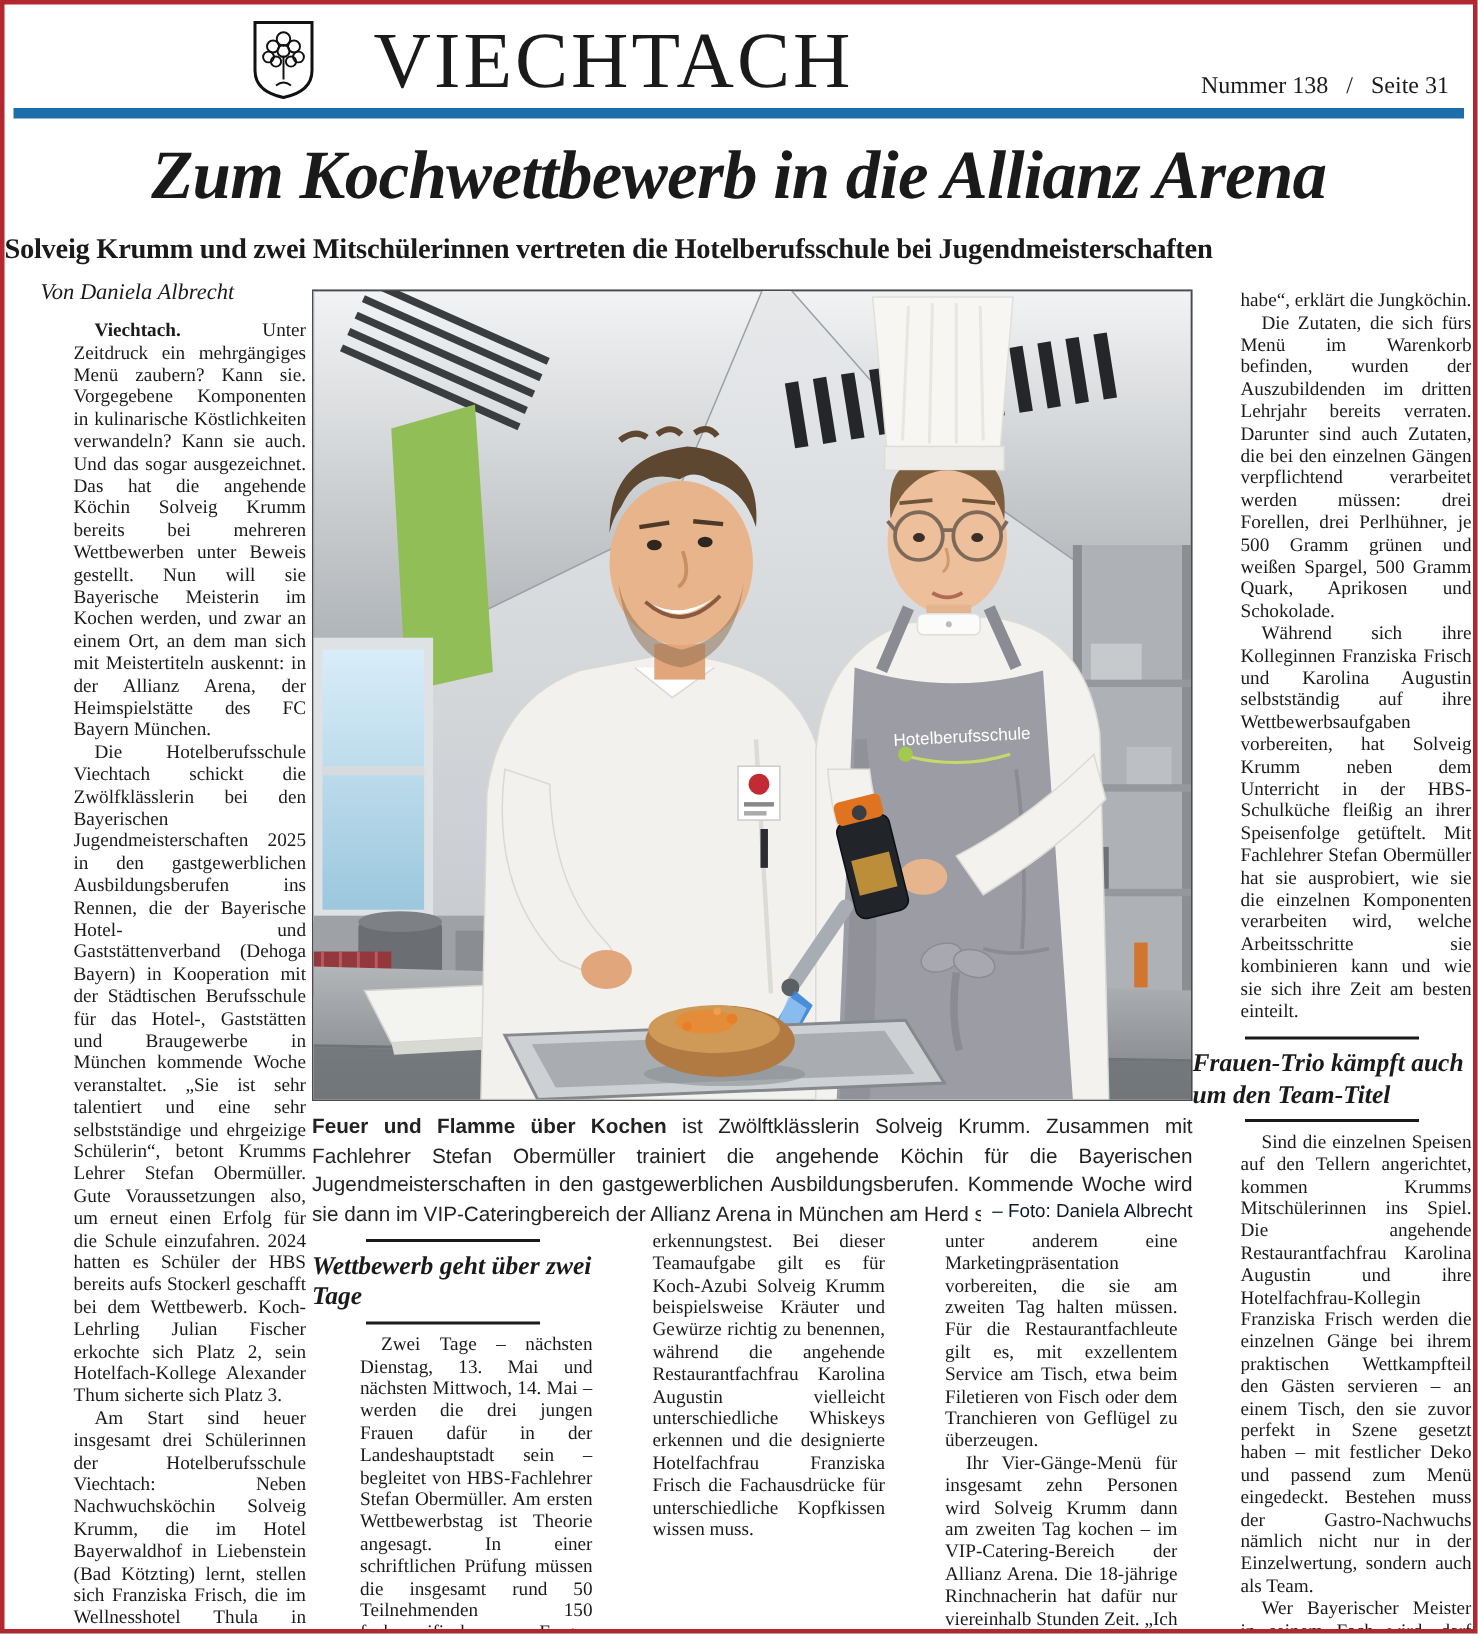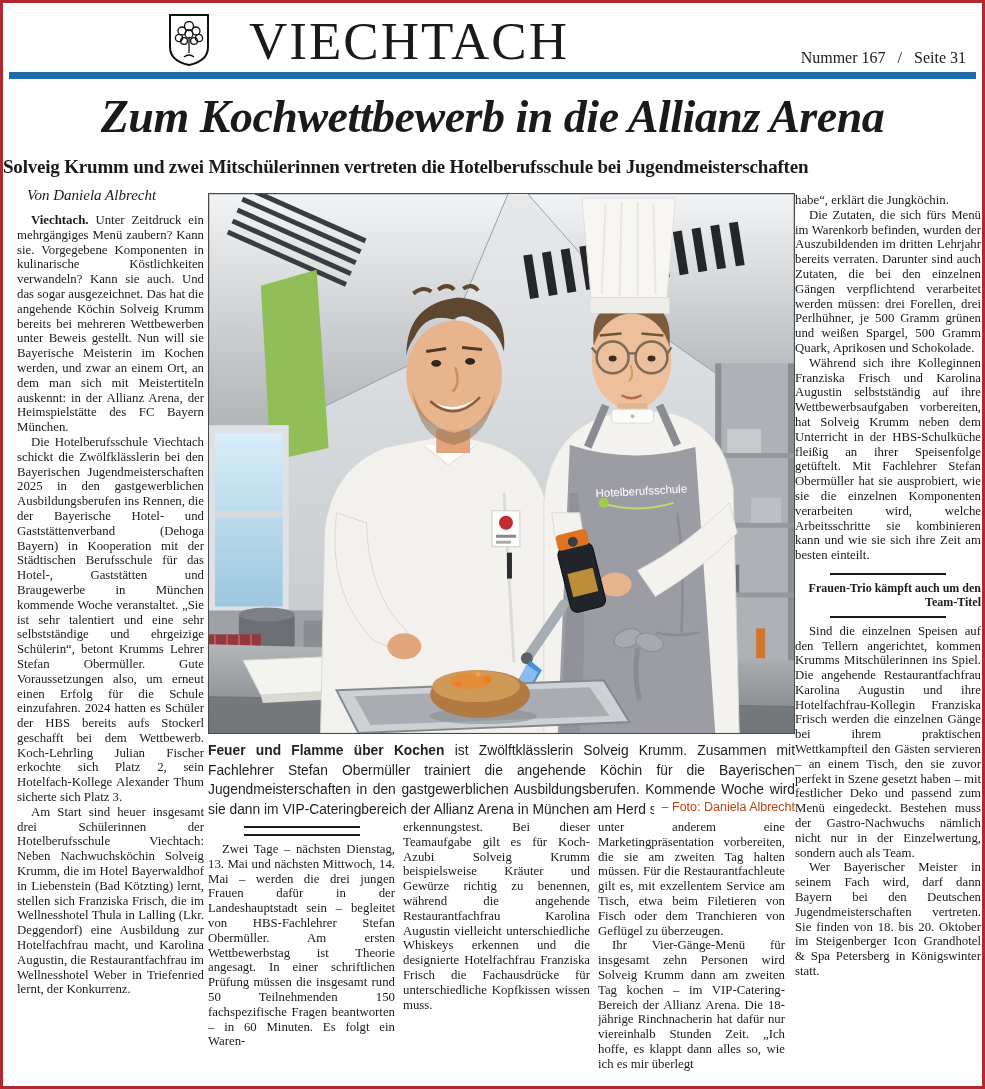--- a/index.html
+++ b/index.html
@@ -38,52 +38,53 @@
     text-align:left;font-size:19px;font-weight:bold;letter-spacing:-0.2px;
   }
   .byline{
     position:absolute;left:24px;top:184px;width:186px;
     font-style:italic;font-size:15px;
   }
   
   .col{position:absolute;width:187px;overflow:hidden;}
   .col p{
     margin:0;font-size:12.8px;line-height:14.8px;
-    text-align:justify;text-indent:14px;
+    text-align:justify;text-indent:14px;padding-left:32px;
   }
   .col p.noindent{text-indent:0;}
   .col1{left:14px;top:210px;height:872px;}
   .col2{left:205px;top:817px;height:268px;}
   .col3{left:400px;top:817px;height:268px;}
   .col4{left:595px;top:817px;height:268px;}
   .col5{left:792px;top:190px;width:186px;height:893px;}
   .lead-in{font-weight:bold;}
   
   .sect{margin:2px 0 6px;}
   .col5 .sect{margin-top:10px;}
   .sect-rule{width:116px;height:2px;background:#1a1a1a;margin:6px auto;}
   .sect h3{
-    margin:2px 0;text-align:right;font-size:12px;line-height:1.2;
+    margin:2px 0;text-align:left;font-size:17px;line-height:1.2;
     font-weight:bold;
+    font-style:italic;
   }
   
   .photo{
     position:absolute;left:205px;top:190px;width:587px;height:541px;
     border:1px solid #4a4a4a;box-sizing:border-box;background:#c9cdd0;
   }
   .photo svg{display:block;width:100%;height:100%;}
   .caption{
     position:absolute;left:205px;top:738px;width:587px;
     font-family:"Liberation Sans",sans-serif;
     font-size:13.8px;line-height:19.5px;text-align:justify;color:#222;
   }
   .cap-bold{font-weight:bold;}
   .credit{
     position:absolute;right:0;bottom:2px;background:#fff;padding-left:8px;
-    font-size:12.5px;color:#c2410c;
+    font-size:12.5px;color:#0f172a;
   }
 </style>
 </head>
 <body>
 
 <div id="page">
 
   <div class="crest">
     <svg viewBox="0 0 42 54" xmlns="http://www.w3.org/2000/svg">
       <path d="M2 2 h38 v32 q0 14 -19 18 q-19 -4 -19 -18 Z" fill="#ffffff" stroke="#111" stroke-width="2"></path>
@@ -96,21 +97,21 @@
         <circle cx="11" cy="25" r="3.6"></circle>
         <circle cx="31" cy="25" r="3.6"></circle>
         <circle cx="16" cy="28" r="3.4"></circle>
         <circle cx="26" cy="28" r="3.4"></circle>
         <circle cx="21" cy="21" r="4"></circle>
       </g>
     </svg>
   </div>
   <h1 class="masthead">VIECHTACH</h1>
   <div class="issue-info">
-    <span>Nummer 167</span><span class="sep">/</span><span>Seite 31</span>
+    <span>Nummer 138</span><span class="sep">/</span><span>Seite 31</span>
   </div>
   <div class="bluebar"></div>
 
   <h2 class="headline">Zum Kochwettbewerb in die Allianz Arena</h2>
   <div class="subheadline">Solveig Krumm und zwei Mitschülerinnen vertreten die Hotelberufsschule bei Jugendmeisterschaften</div>
   <div class="byline">Von Daniela Albrecht</div>
 
   <div class="col col1">
     <p><span class="lead-in">Viechtach.</span> <span>Unter Zeitdruck ein mehrgängiges Menü zaubern? Kann sie. Vorgegebene Komponenten in kulinarische Köstlichkeiten verwandeln? Kann sie auch. Und das sogar ausgezeichnet. Das hat die angehende Köchin Solveig Krumm bereits bei mehreren Wettbewerben unter Beweis gestellt. Nun will sie Bayerische Meisterin im Kochen werden, und zwar an einem Ort, an dem man sich mit Meistertiteln auskennt: in der Allianz Arena, der Heimspielstätte des FC Bayern München.</span></p>
     <p>Die Hotelberufsschule Viechtach schickt die Zwölfklässlerin bei den Bayerischen Jugendmeisterschaften 2025 in den gastgewerblichen Ausbildungsberufen ins Rennen, die der Bayerische Hotel- und Gaststättenverband (Dehoga Bayern) in Kooperation mit der Städtischen Berufsschule für das Hotel-, Gaststätten und Braugewerbe in München kommende Woche veranstaltet. „Sie ist sehr talentiert und eine sehr selbstständige und ehrgeizige Schülerin“, betont Krumms Lehrer Stefan Obermüller. Gute Voraussetzungen also, um erneut einen Erfolg für die Schule einzufahren. 2024 hatten es Schüler der HBS bereits aufs Stockerl geschafft bei dem Wettbewerb. Koch-Lehrling Julian Fischer erkochte sich Platz 2, sein Hotelfach-Kollege Alexander Thum sicherte sich Platz 3.</p>
@@ -322,20 +323,21 @@
   </div>
 
   <div class="caption">
     <span class="cap-bold">Feuer und Flamme über Kochen</span><span> ist Zwölftklässlerin Solveig Krumm. Zusammen mit Fachlehrer Stefan Obermüller trainiert die angehende Köchin für die Bayerischen Jugendmeisterschaften in den gastgewerblichen Ausbildungsberufen. Kommende Woche wird sie dann im VIP-Cateringbereich der Allianz Arena in München am Herd stehen.</span>
     <span class="credit">– Foto: Daniela Albrecht</span>
   </div>
 
   <div class="col col2">
     <div class="sect">
       <div class="sect-rule"></div>
+      <h3>Wettbewerb geht über zwei Tage</h3>
       <div class="sect-rule"></div>
     </div>
     <p>Zwei Tage – nächsten Dienstag, 13. Mai und nächsten Mittwoch, 14. Mai – werden die drei jungen Frauen dafür in der Landeshauptstadt sein – begleitet von HBS-Fachlehrer Stefan Obermüller. Am ersten Wettbewerbstag ist Theorie angesagt. In einer schriftlichen Prüfung müssen die insgesamt rund 50 Teilnehmenden 150 fachspezifische Fragen beantworten – in 60 Minuten. Es folgt ein Waren-</p>
   </div>
 
   <div class="col col3">
     <p class="noindent">erkennungstest. Bei dieser Teamaufgabe gilt es für Koch-Azubi Solveig Krumm beispielsweise Kräuter und Gewürze richtig zu benennen, während die angehende Restaurantfachfrau Karolina Augustin vielleicht unterschiedliche Whiskeys erkennen und die designierte Hotelfachfrau Franziska Frisch die Fachausdrücke für unterschiedliche Kopfkissen wissen muss.</p>
   </div>
 
   <div class="col col4">

